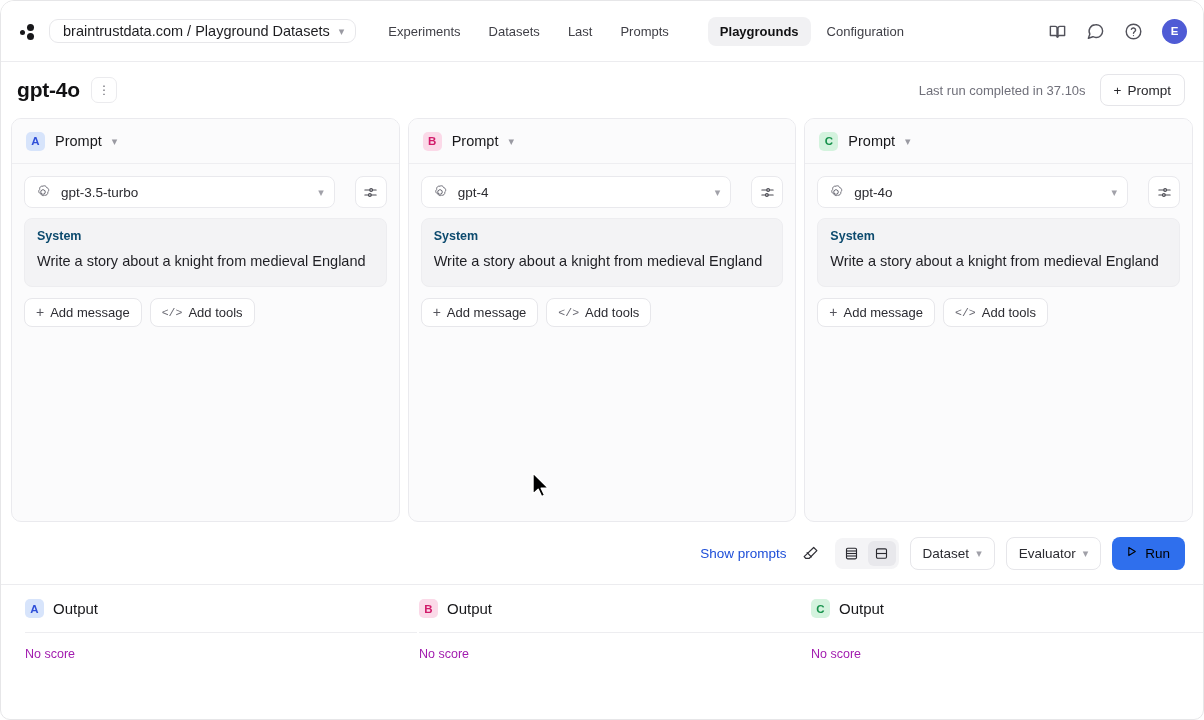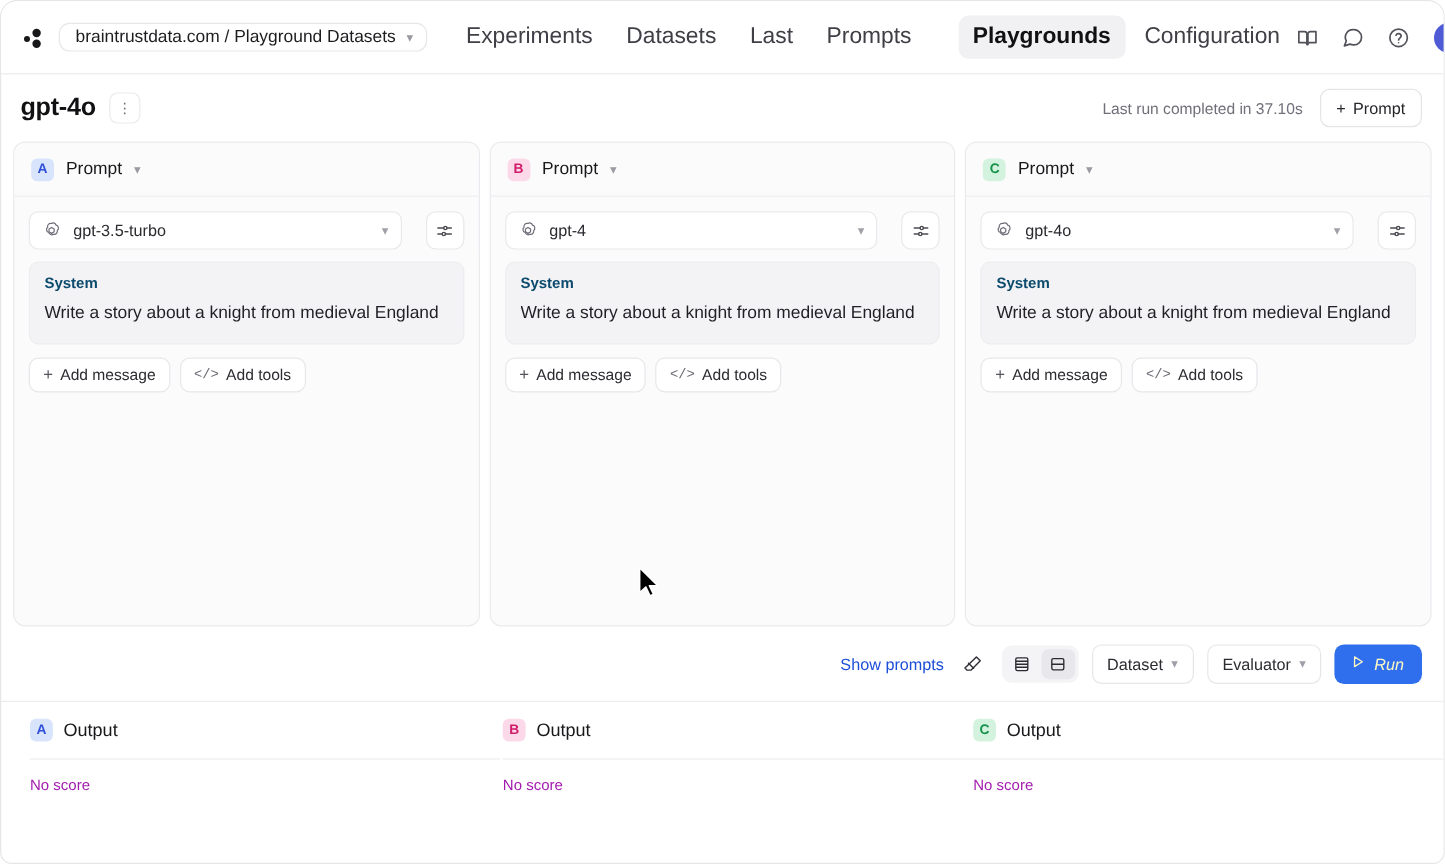--- a/index.html
+++ b/index.html
@@ -65,21 +65,21 @@
   }
   .workspace-pill .chev { color: #9a9aa2; font-size: 11px; margin-top: 1px; }
 
   .nav-links {
     display: flex;
     align-items: center;
     gap: 4px;
     margin-left: 20px;
   }
   .nav-link {
-    font-size: 19px;
+    font-size: 13px;
     color: #3f3f46;
     padding: 7px 12px;
     border-radius: 8px;
     white-space: nowrap;
     cursor: pointer;
   }
   .nav-link.active {
     background: #f1f1f3;
     color: #111113;
     font-weight: 600;
@@ -345,26 +345,25 @@
   }
   .select-pill .chev { color: #a0a0a8; font-size: 11px; }
   .run-btn {
     display: flex;
     align-items: center;
     gap: 7px;
     height: 33px;
     padding: 0 15px 0 13px;
     border-radius: 8px;
     background: #2f6fed;
-    color: #fef9c3;
+    color: #000000;
     font-size: 13.5px;
     font-weight: 500;
     cursor: pointer;
     border: none;
-    font-style: italic;
   }
 
   
   .outputs {
     display: flex;
     border-top: 1px solid #ececef;
   }
   .out-col {
     flex: 1 1 0;
     min-width: 0;

